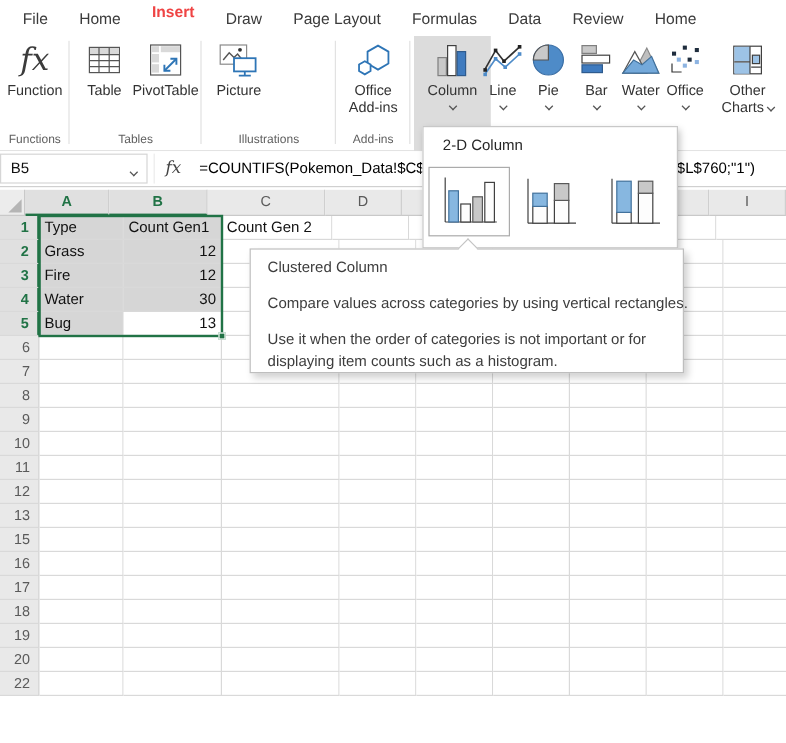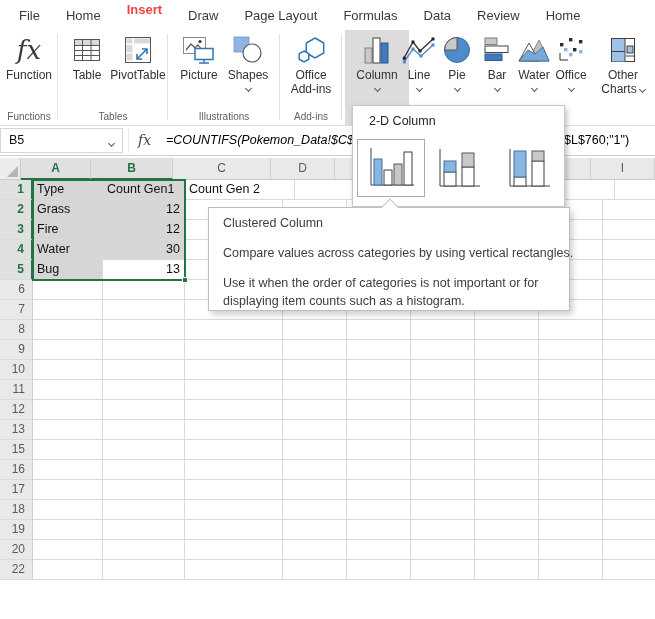--- a/index.html
+++ b/index.html
@@ -34,21 +34,21 @@
   #formulabar { position:absolute; left:0; top:126px; width:655px; height:30px;
                 background:#fff; border-bottom:1px solid #d0d0d0; }
   #namebox { position:absolute; left:0; top:2px; width:123px; height:25px;
              border:1px solid #d6d6d6; background:#fff; font-size:12.5px;
              line-height:23px; padding-left:8px; color:#111; }
   #namebox .nchev { position:absolute; right:8px; top:8px; }
   #fxbtn { position:absolute; left:128px; top:2px; width:32px; height:25px; text-align:center;
            font-family:"DejaVu Serif", serif; font-style:italic; font-size:14px;
            line-height:24px; color:#444; border-left:1px solid #ececec; }
   .fml { position:absolute; top:2px; height:25px; line-height:25px; font-size:12.5px; color:#000; white-space:nowrap; }
-  #fml-left { left:166px;font-style:italic; }
+  #fml-left { left:166px; }
   #fml-right { left:564px; }
 
   
   #sheet { position:absolute; left:0; top:158px; width:655px; height:461px; overflow:hidden;
            background:#fff; }
   .hrow { display:flex; height:22px; }
   .corner { width:33px; height:22px; background:#ececec; border-right:1px solid #c9c9c9;
             border-bottom:1px solid #c9c9c9; position:relative; }
   .corner .tri { position:absolute; right:2px; bottom:2px; width:0; height:0;
                  border-bottom:11px solid #b5b5b5; border-left:11px solid transparent; }
@@ -158,30 +158,20 @@
         <svg width="34" height="30" viewBox="0 0 34 30">
           <rect x="1.5" y="2.5" width="22" height="16" fill="#fff" stroke="#8a8a8a"></rect>
           <circle cx="18" cy="6.5" r="1.6" fill="#333"></circle>
           <path d="M4 15 L9 9 L13 13 L16 10 L20 15" stroke="#555" fill="none" stroke-width="1.2"></path>
           <rect x="13" y="13.5" width="18" height="11" fill="#fff" stroke="#2e75b6" stroke-width="1.5"></rect>
           <path d="M22 24.5 V28 M17 28 H27" stroke="#2e75b6" stroke-width="1.5" fill="none"></path>
         </svg>
       </div>
       <div class="rlb">Picture</div>
     </div>
-    <div class="rbtn" style="left:56px;width:48px">
-      <div class="ric">
-        <svg width="30" height="30" viewBox="0 0 30 30">
-          <rect x="1" y="2" width="15" height="15" fill="#92b5e0" stroke="#6c96c8" stroke-width="0.8"></rect>
-          <circle cx="19" cy="18" r="9" fill="#fff" stroke="#555" stroke-width="1.2"></circle>
-        </svg>
-      </div>
-      <div class="rlb">Shapes</div>
-      <span class="chev"></span>
-    </div>
     <div class="glabel">Illustrations</div>
     <div class="gsep"></div>
   </div>
 
   <div class="rgroup" style="left:280px;width:62px">
     <div class="rbtn" style="left:4px;width:54px">
       <div class="ric">
         <svg width="30" height="30" viewBox="0 0 30 30">
           <polygon points="19,3 27.7,8 27.7,18 19,23 10.3,18 10.3,8" fill="#fff" stroke="#2e75b6" stroke-width="1.5"></polygon>
           <polygon points="8,16 12.8,18.7 12.8,24.2 8,27 3.2,24.2 3.2,18.7" fill="#fff" stroke="#2e75b6" stroke-width="1.5"></polygon>
@@ -323,21 +313,21 @@
       <div class="chead" style="width: 64px;">E</div>
       <div class="chead" style="width: 64px;">F</div>
       <div class="chead" style="width: 64px;">G</div>
       <div class="chead" style="width: 64px;">H</div>
       <div class="chead" style="width: 64px;">I</div>
     </div>
     <div class="grow">
       <div class="rhead sel">1</div>
       <div class="cell fill" style="width: 70px;">Type</div>
       <div class="cell fill" style="width: 82px;">Count Gen1</div>
-      <div class="cell" style="width: 110px;">Count Gen 2</div>
+      <div class="cell" style="width: 92px;">Count Gen 2</div>
       <div class="cell" style="width: 64px;"></div>
       <div class="cell" style="width: 64px;"></div>
       <div class="cell" style="width: 64px;"></div>
       <div class="cell" style="width: 64px;"></div>
       <div class="cell" style="width: 64px;"></div>
       <div class="cell" style="width: 64px;"></div>
     </div>
     <div class="grow">
       <div class="rhead sel">2</div>
       <div class="cell fill" style="width: 70px;">Grass</div>

